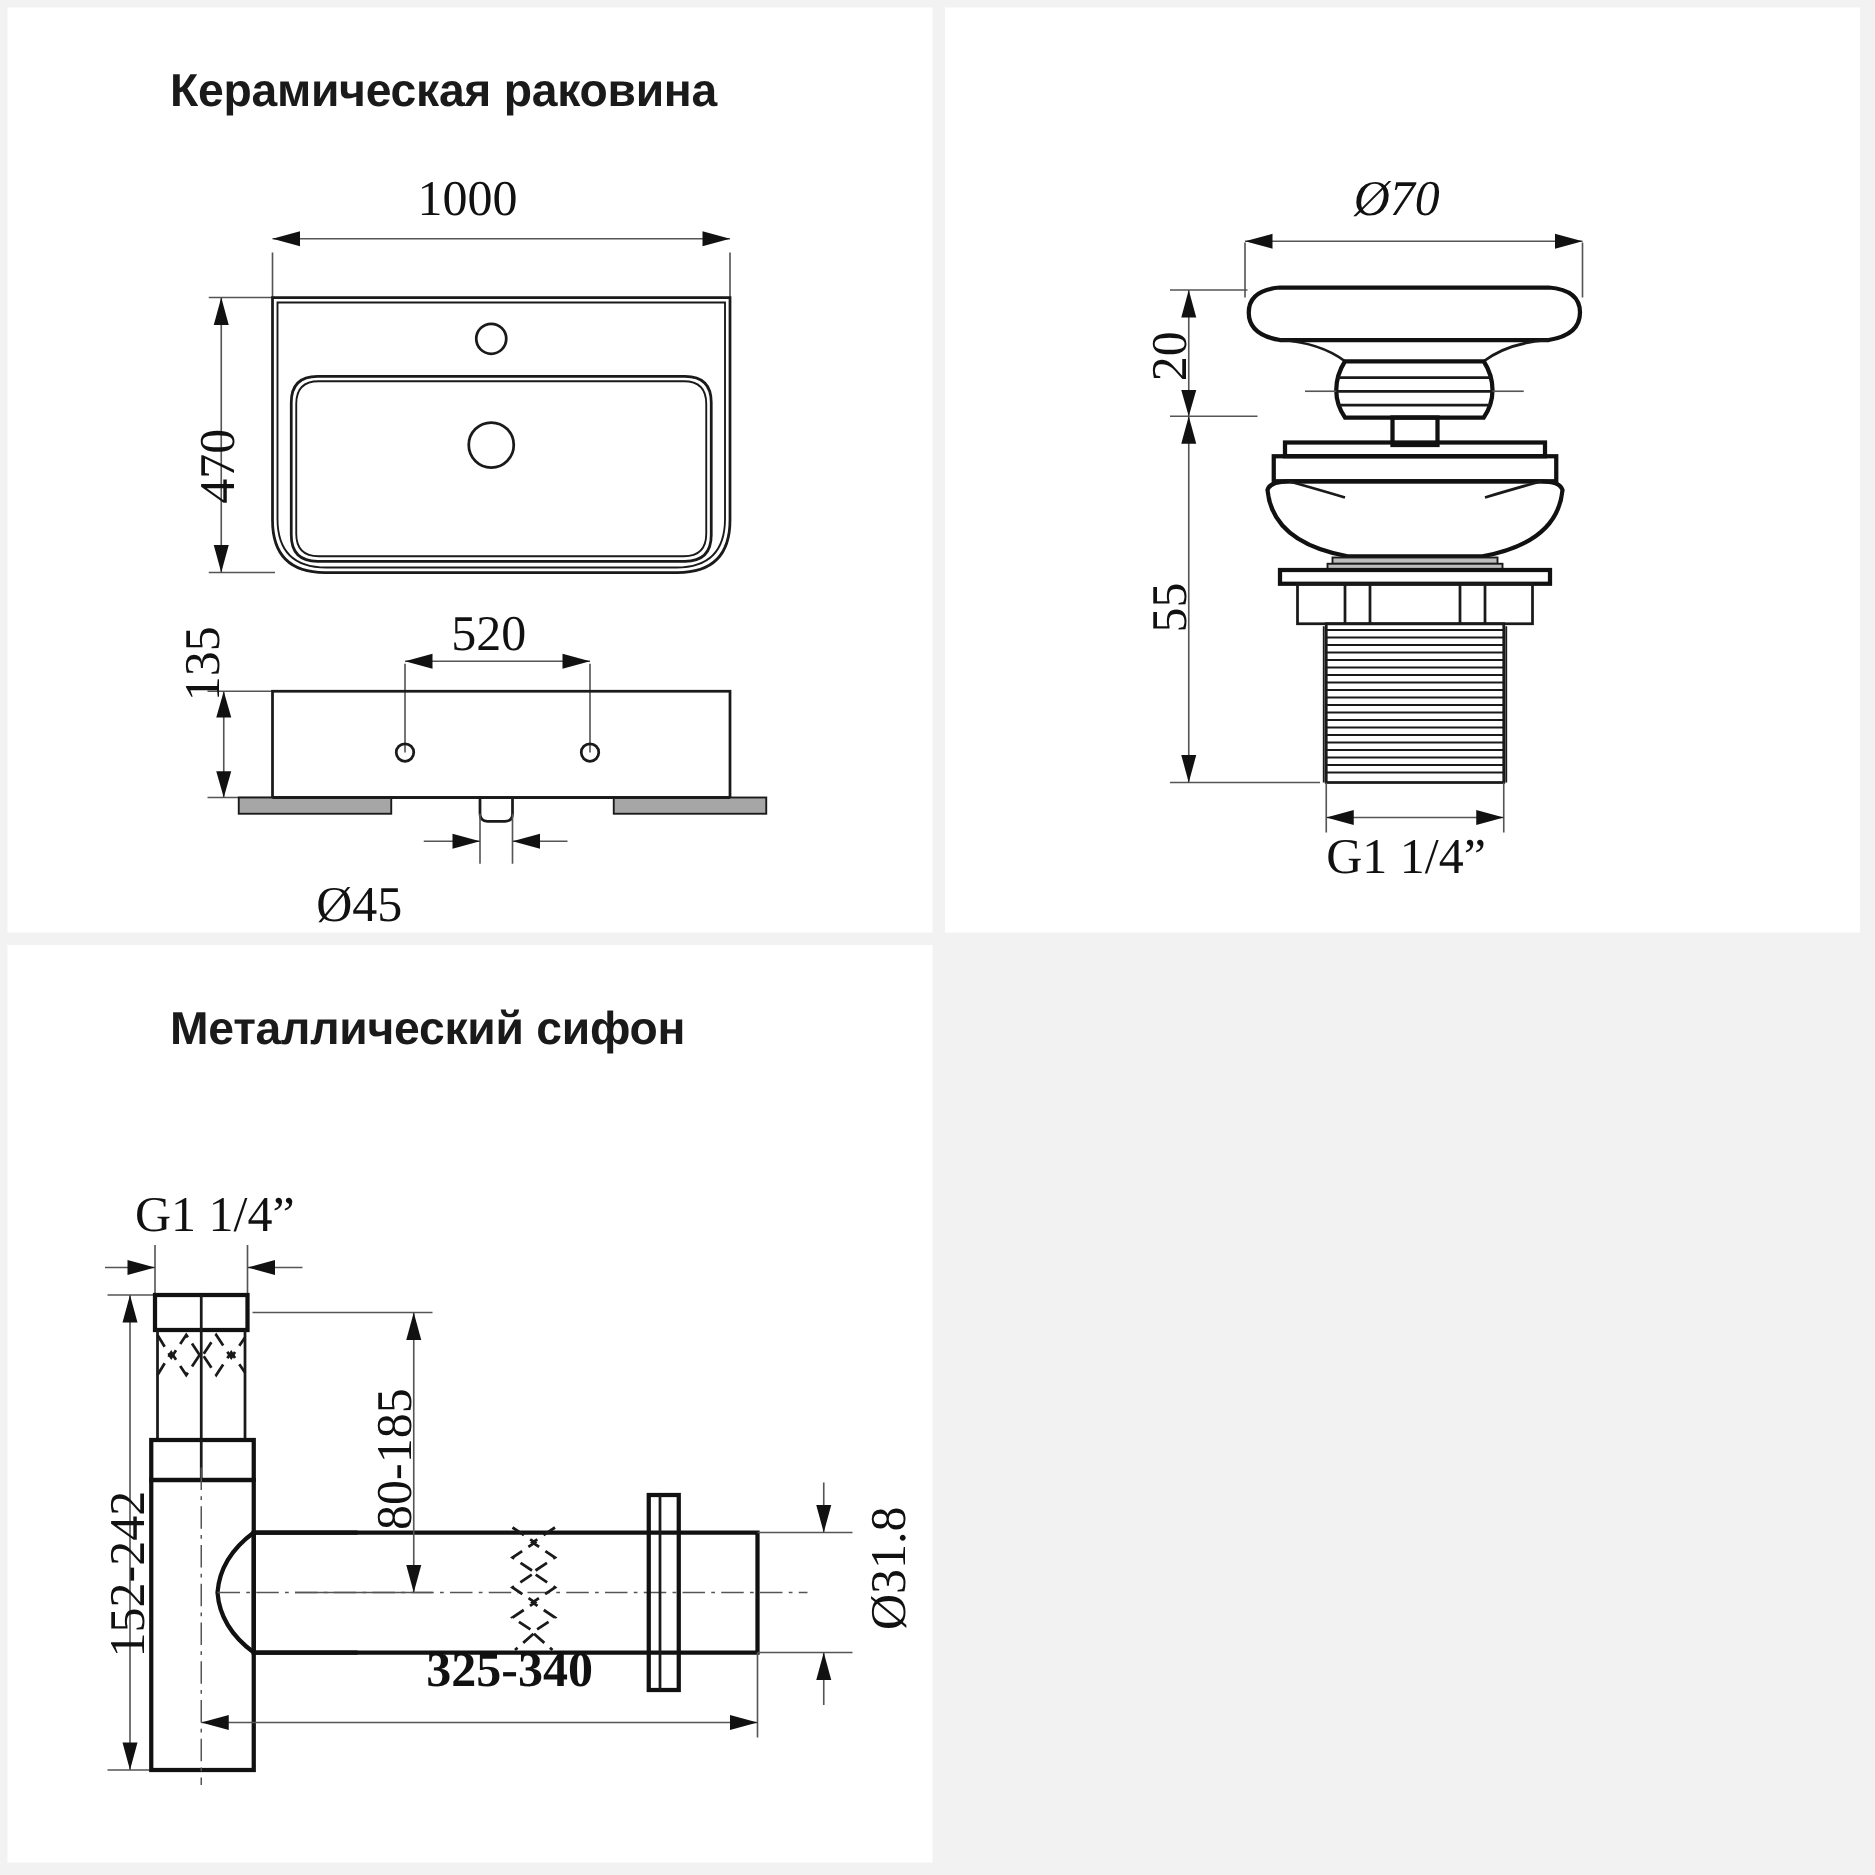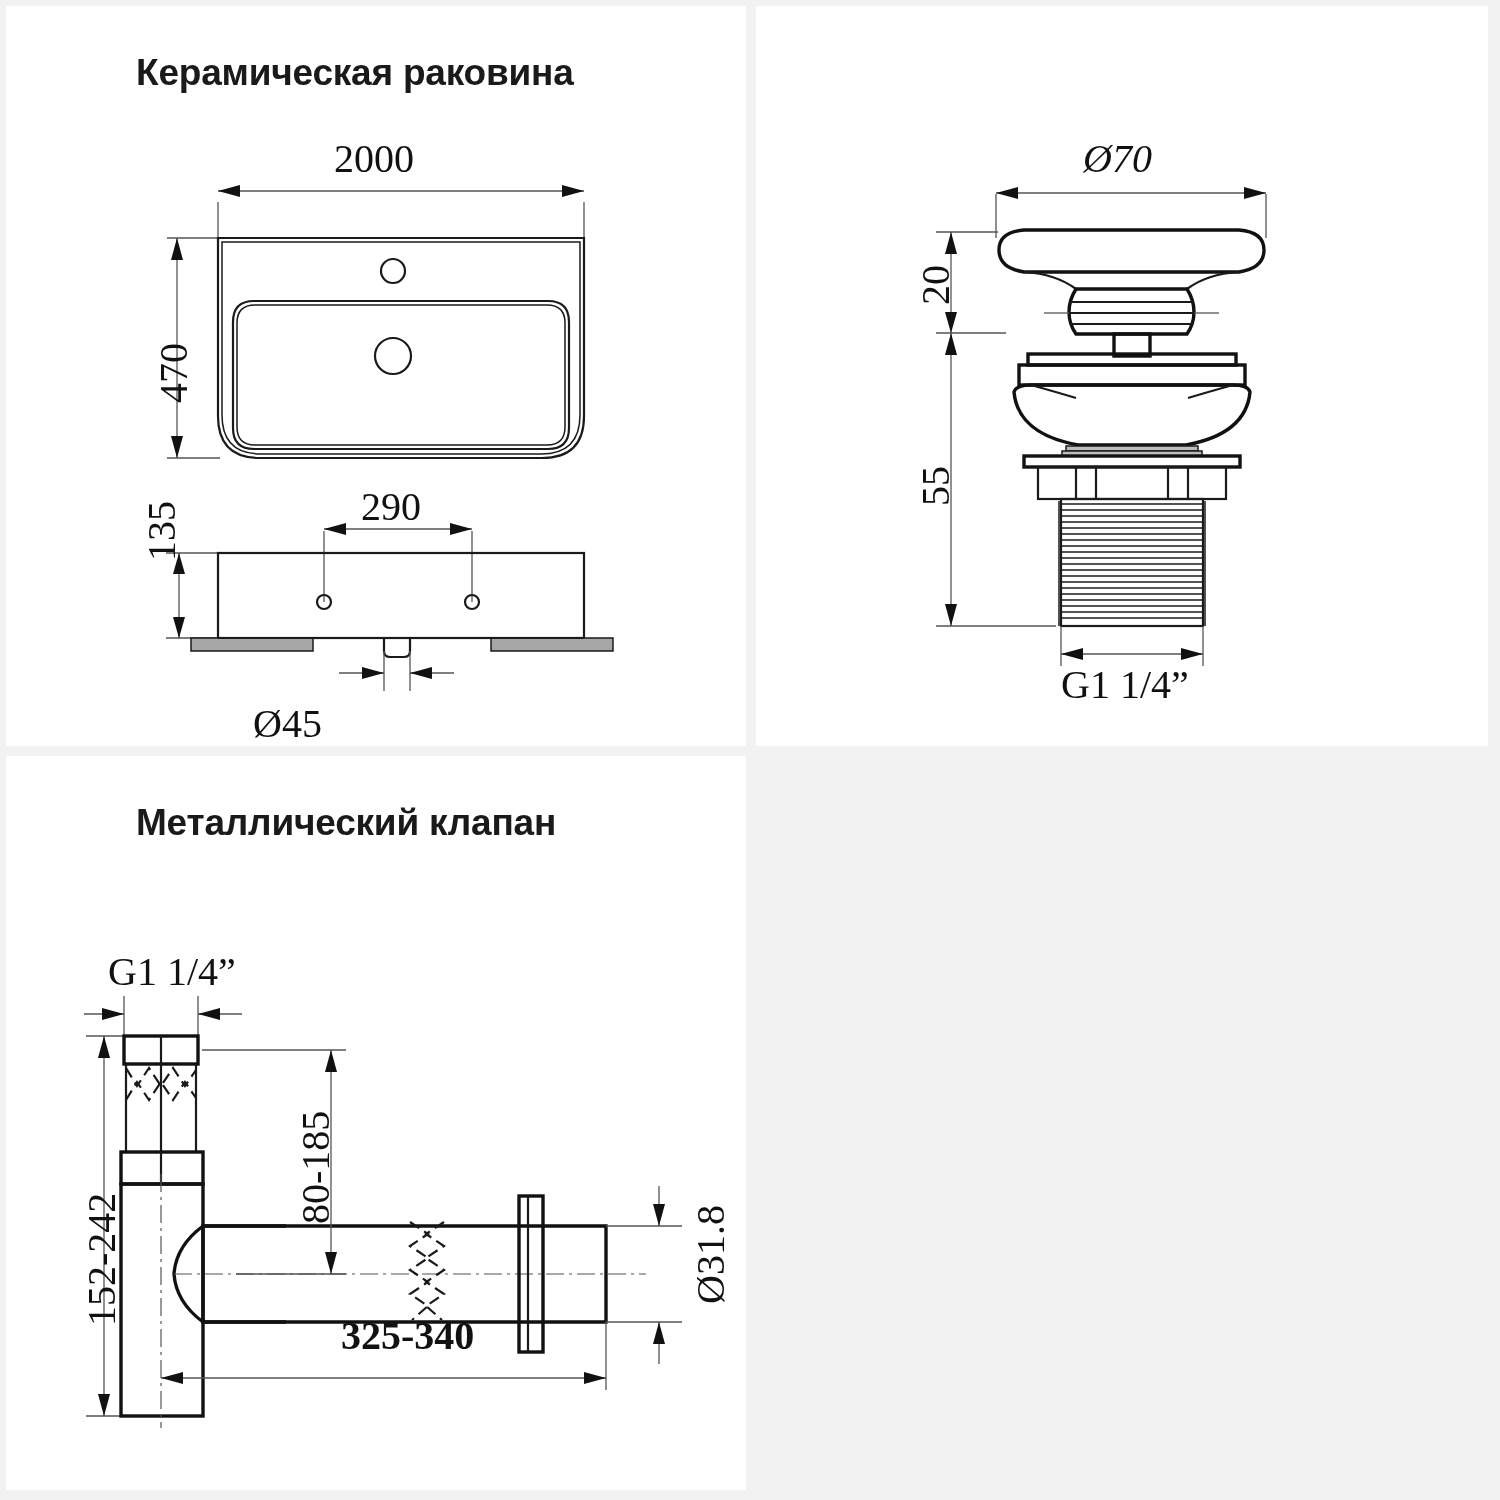--- a/index.html
+++ b/index.html
@@ -67,25 +67,25 @@
 </style>
 </head>
 <body>
 
 <div class="page">
 
   <div class="panel" id="panel-sink">
 
     <div class="panel-title" id="title-sink">Керамическая раковина</div>
 
-    <div class="dim-label" style="left:328px; top:133px;">2000</div>
+    <div class="dim-label" style="left:328px; top:133px;">1000</div>
 
     <div class="dim-label vert" style="left:148px; top:397px;">470</div>
 
-    <div class="dim-label" style="left:355px; top:481px;">290</div>
+    <div class="dim-label" style="left:355px; top:481px;">520</div>
 
     <div class="dim-label vert" style="left:136px; top:555px;">135</div>
 
     <div class="dim-label" style="left:247px; top:662px;margin-top:36px;">Ø45</div>
 
     <svg width="740" height="740" viewBox="0 0 740 740">
 
       <g>
         <line class="ln-ex" x1="212" y1="196" x2="212" y2="232"></line>
         <line class="ln-ex" x1="578" y1="196" x2="578" y2="232"></line>
@@ -259,21 +259,21 @@
         <line class="ln-ex" x1="305" y1="648" x2="447" y2="648"></line>
         <polygon class="arrow" points="305,648 327,642 327,654"></polygon>
         <polygon class="arrow" points="447,648 425,642 425,654"></polygon>
       </g>
 
     </svg>
   </div>
 
   <div class="panel" id="panel-siphon">
 
-    <div class="panel-title" id="title-siphon">Металлический клапан</div>
+    <div class="panel-title" id="title-siphon">Металлический сифон</div>
 
     <div class="dim-label" style="left:102px; top:196px;">G1 1/4”</div>
 
     <div class="dim-label vert" style="left:76px; top:570px;">152-242</div>
 
     <div class="dim-label vert" style="left:290px; top:468px;">80-185</div>
 
     <div class="dim-label" style="left:335px; top:560px;font-weight:bold;">325-340</div>
 
     <div class="dim-label vert" style="left:685px; top:548px;">Ø31.8</div>

